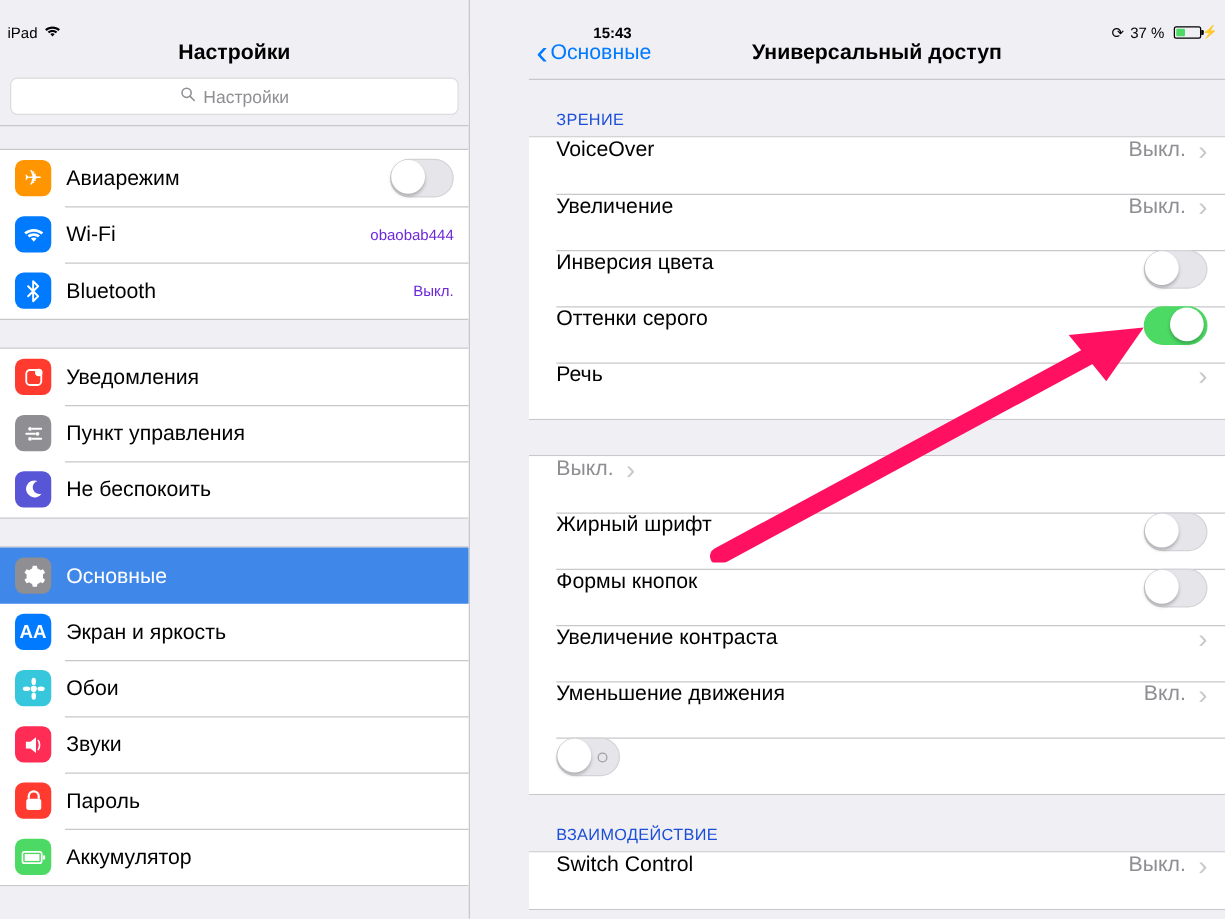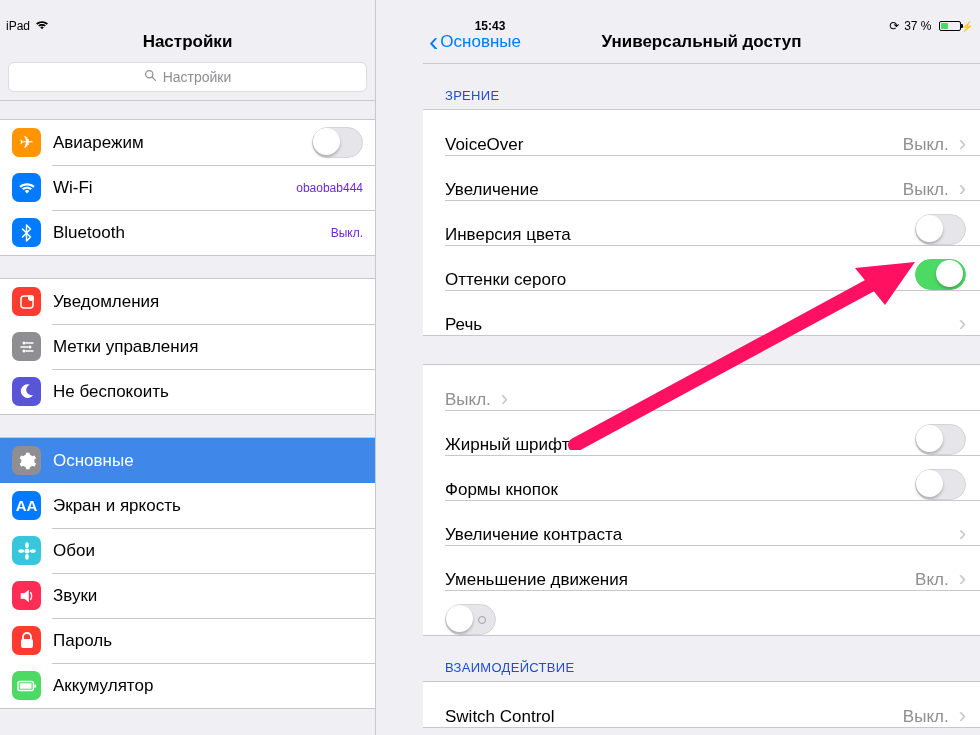--- a/index.html
+++ b/index.html
@@ -96,21 +96,21 @@
   color:#007aff; font-size:17px; cursor:pointer;
 }
 .nav-back .chev { font-size:28px; line-height:1; margin-right:2px; font-weight:300; }
 .nav-title { font-size:17px; font-weight:600; }
 
 .detail-scroll { flex:1; overflow-y:auto; }
 .section-header {
   font-size:13px; color:#1d4ed8; padding:24px 16px 6px 22px; text-transform:uppercase; letter-spacing:0.3px;
 }
 .drow {
-  display:flex; align-items:flex-end; background:#fff; height:45px;
+  display:flex; align-items:flex-start; background:#fff; height:45px;
   padding:0 14px 0 22px; position:relative; cursor:pointer;
 }
 .drow + .drow::before {
   content:""; position:absolute; left:22px; right:0; top:0; height:1px; background:#c8c7cc;
 }
 .dgroup { background:#fff; border-top:1px solid #c8c7cc; border-bottom:1px solid #c8c7cc; }
 .drow-label { flex:1; font-size:17px; }
 .drow-detail { font-size:17px; color:#8e8e93; margin-right:6px; }
 .chevron { color:#c7c7cc; font-size:22px; line-height:1; margin-left:4px; }
 
@@ -205,21 +205,21 @@
             <div class="icon-box" style="background: rgb(142, 142, 147);">
               <svg width="18" height="18" viewBox="0 0 18 18">
                 <circle cx="6" cy="5" r="1.5" fill="white"></circle>
                 <line x1="8" y1="5" x2="15" y2="5" stroke="white" stroke-width="1.5" stroke-linecap="round"></line>
                 <circle cx="12" cy="9" r="1.5" fill="white"></circle>
                 <line x1="3" y1="9" x2="10" y2="9" stroke="white" stroke-width="1.5" stroke-linecap="round"></line>
                 <circle cx="6" cy="13" r="1.5" fill="white"></circle>
                 <line x1="8" y1="13" x2="15" y2="13" stroke="white" stroke-width="1.5" stroke-linecap="round"></line>
               </svg>
             </div>
-            <div class="row-label">Метки управления</div>
+            <div class="row-label">Пункт управления</div>
           </div>
           <div class="row">
             <div class="icon-box" style="background: rgb(88, 86, 214);">
               <svg width="17" height="17" viewBox="0 0 20 20">
                 <path d="M14 2 A8 8 0 1 0 18 14 A6 6 0 0 1 14 2 Z" fill="white"></path>
               </svg>
             </div>
             <div class="row-label">Не беспокоить</div>
           </div>
         </div>

